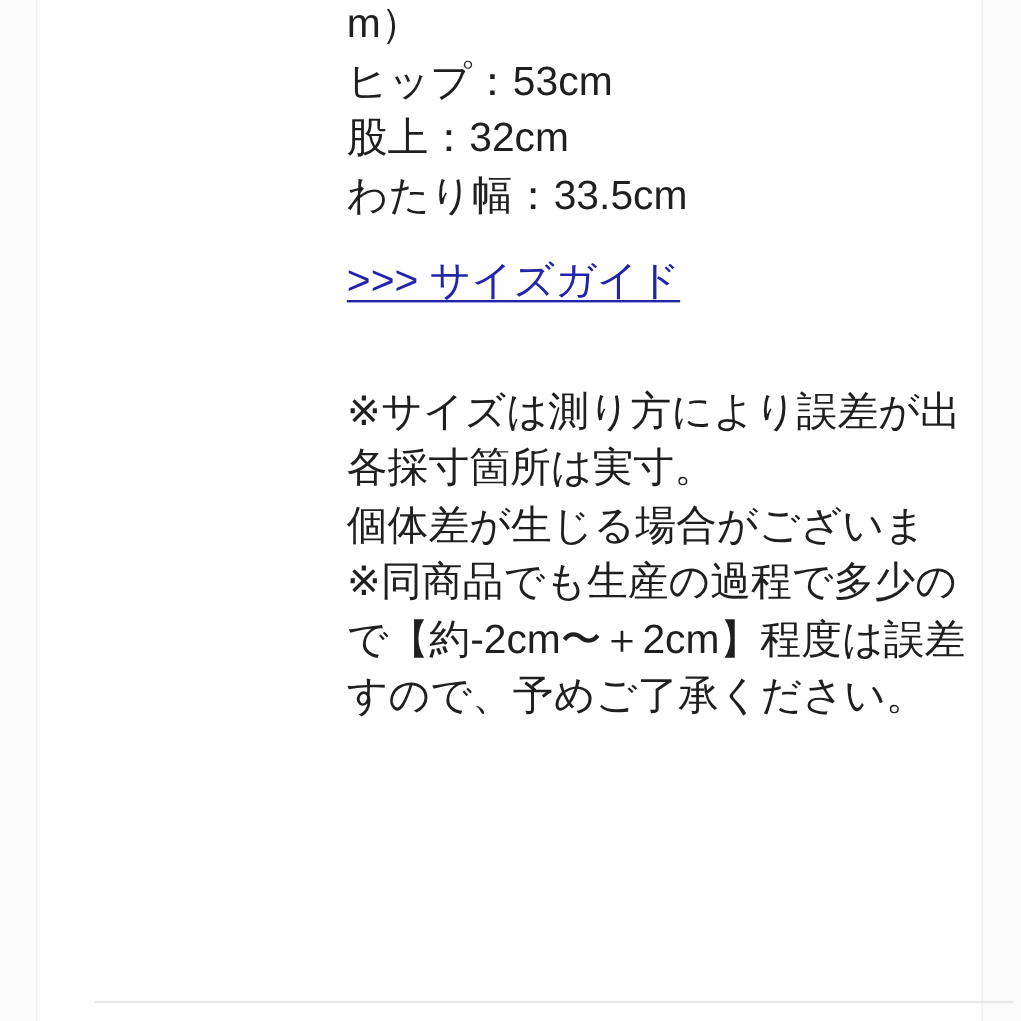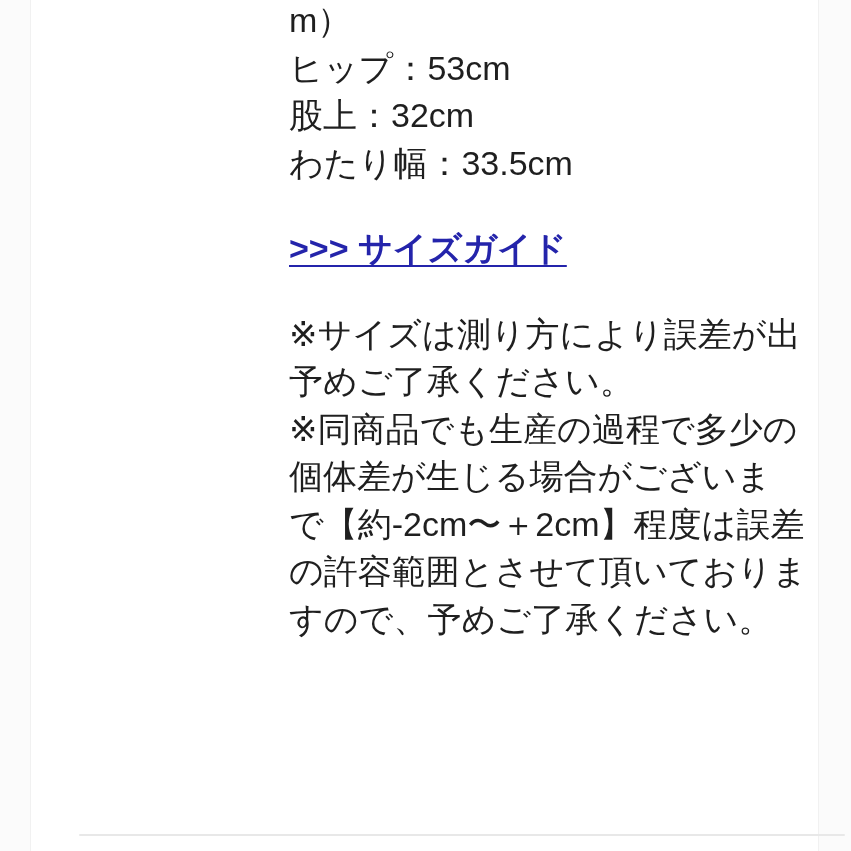--- a/index.html
+++ b/index.html
@@ -35,34 +35,33 @@
     font-size: 34px;
     line-height: 47.5px;
     color: #1f1f1f;
     letter-spacing: 0px;
   }
   .line {
     height: 47.5px;
     white-space: nowrap;
   }
   .link-row {
-    margin-top: 38px;
+    margin-top: 24px;
     height: 47.5px;
     white-space: nowrap;
-    font-weight: bold;
   }
   .size-guide-link {
     color: #2424ab;
     text-decoration: underline;
     text-decoration-thickness: 2px;
     text-underline-offset: 5px;
     cursor: pointer;
   }
   .notes {
-    margin-top: 38px;
+    margin-top: 61px;
   }
   .divider {
     position: absolute;
     left: 48px;
     width: 766px;
     bottom: 15px;
     height: 2px;
     background: #e8e8e8;
     border-radius: 1px;
   }
@@ -84,25 +83,24 @@
 
       <div class="line"><span>わたり幅</span><span>：</span><span>33.5cm</span></div>
 
 
       <div class="link-row">
         <a class="size-guide-link" href="#">&gt;&gt;&gt; サイズガイド</a>
       </div>
 
       <div class="notes">
         <div class="line">※サイズは測り方により誤差が出</div>
-        <div class="line">予めご了承ください。</div>
+        <div class="line">各採寸箇所は実寸。</div>
+        <div class="line">個体差が生じる場合がございま</div>
         <div class="line">※同商品でも生産の過程で多少の</div>
-        <div class="line">個体差が生じる場合がございま</div>
         <div class="line">で【約-2cm〜＋2cm】程度は誤差</div>
-        <div class="line">の許容範囲とさせて頂いておりま</div>
         <div class="line">すので、予めご了承ください。</div>
       </div>
 
     </div>
 
     <div class="divider"></div>
 
   </div>
 </div>
 

